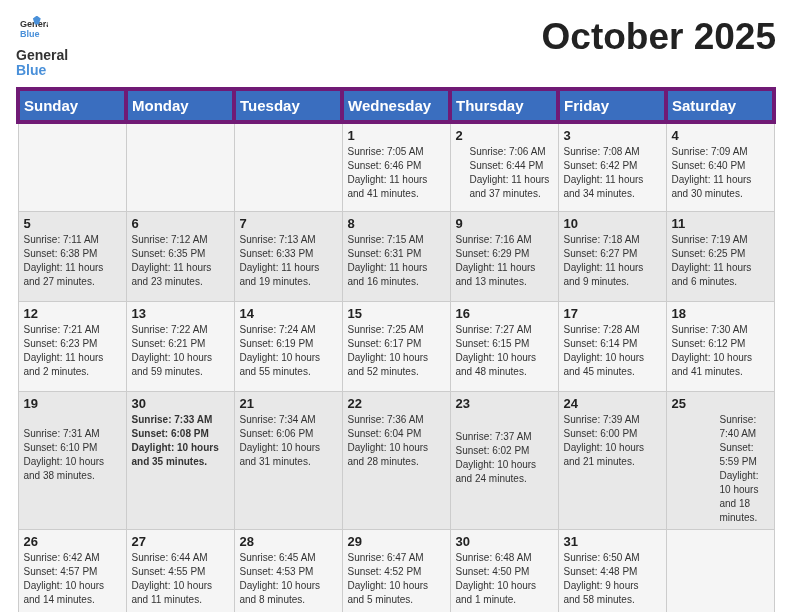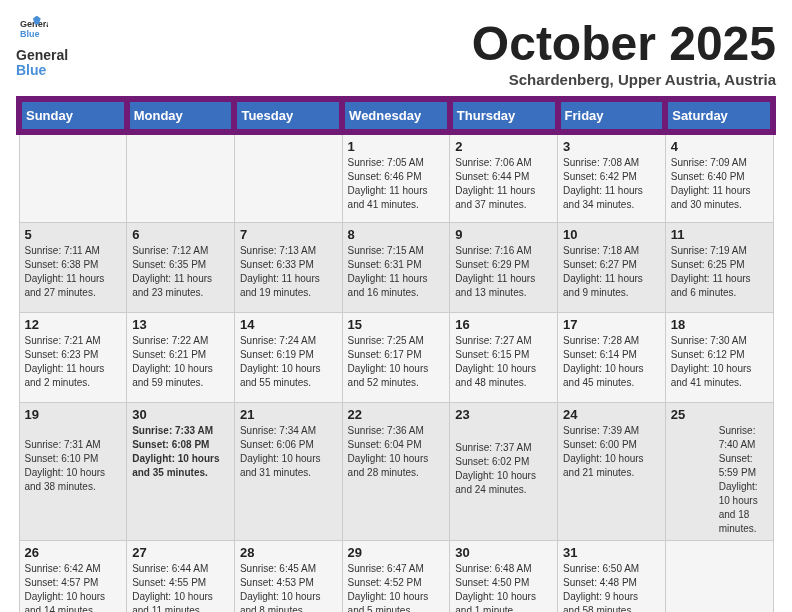--- a/index.html
+++ b/index.html
@@ -23,42 +23,42 @@
     }
     .logo-icon {
       width: 28px;
       height: 28px;
       margin-left: 4px;
     }
     .title-area {
       text-align: right;
     }
     .month-title {
-      font-size: 48px;
+      font-size: 37px;
       font-weight: bold;
       color: #222;
     }
     .location-title {
       font-size: 15px;
       font-weight: bold;
       color: #444;
     }
     table {
       width: 100%;
       border-collapse: collapse;
       table-layout: fixed;
     }
     thead tr th {
       background-color: #3a6ebf;
       color: #fff;
-      font-size: 13px;
+      font-size: 15px;
       font-weight: bold;
       padding: 6px 4px;
       text-align: left;
-      border: 6px solid #701a75;
+      border: 4px solid #701a75;
     }
     tbody tr td {
       vertical-align: top;
       border: 1px solid #ccc;
       padding: 4px 5px;
       font-size: 10.5px;
       color: #222;
       min-height: 90px;
       height: 90px;
     }
@@ -92,21 +92,20 @@
         <polygon points="52,8 60,2 68,8 64,20 56,20" fill="#4a90d9" transform="translate(-18, -2) scale(0.7)"></polygon>
       </svg>
       <div style="display:flex; flex-direction:column; line-height:1.1;">
         <span style="font-size:14px; font-weight:bold; color:#333;">General</span>
         <span style="font-size:14px; font-weight:bold; color:#4a90d9;">Blue</span>
       </div>
     </div>
   </div>
   <div class="title-area">
     <div class="month-title">October 2025</div>
-    <div class="location-title">Schardenberg, Upper Austria, Austria</div>
   </div>
 </div>
 
 <table>
   <thead>
     <tr id="header-row">
     <th>Sunday</th>
         <th>Monday</th>
         <th>Tuesday</th>
         <th>Wednesday</th>
@@ -122,21 +121,21 @@
         <td></td>
         <td>
           <span class="day-number">1</span>
           <div class="cell-text" style="white-space: pre-line;">Sunrise: 7:05 AM
 Sunset: 6:46 PM
 Daylight: 11 hours
 and 41 minutes.</div>
         </td>
         <td>
           <span class="day-number">2</span>
-          <div class="cell-text" style="white-space: pre-line;">Sunrise: 7:06 AM
+          <div class="cell-text" style="white-space: pre-line; margin-left: 14px;">Sunrise: 7:06 AM
 Sunset: 6:44 PM
 Daylight: 11 hours
 and 37 minutes.</div>
         </td>
         <td>
           <span class="day-number">3</span>
           <div class="cell-text" style="white-space: pre-line;">Sunrise: 7:08 AM
 Sunset: 6:42 PM
 Daylight: 11 hours
 and 34 minutes.</div>

